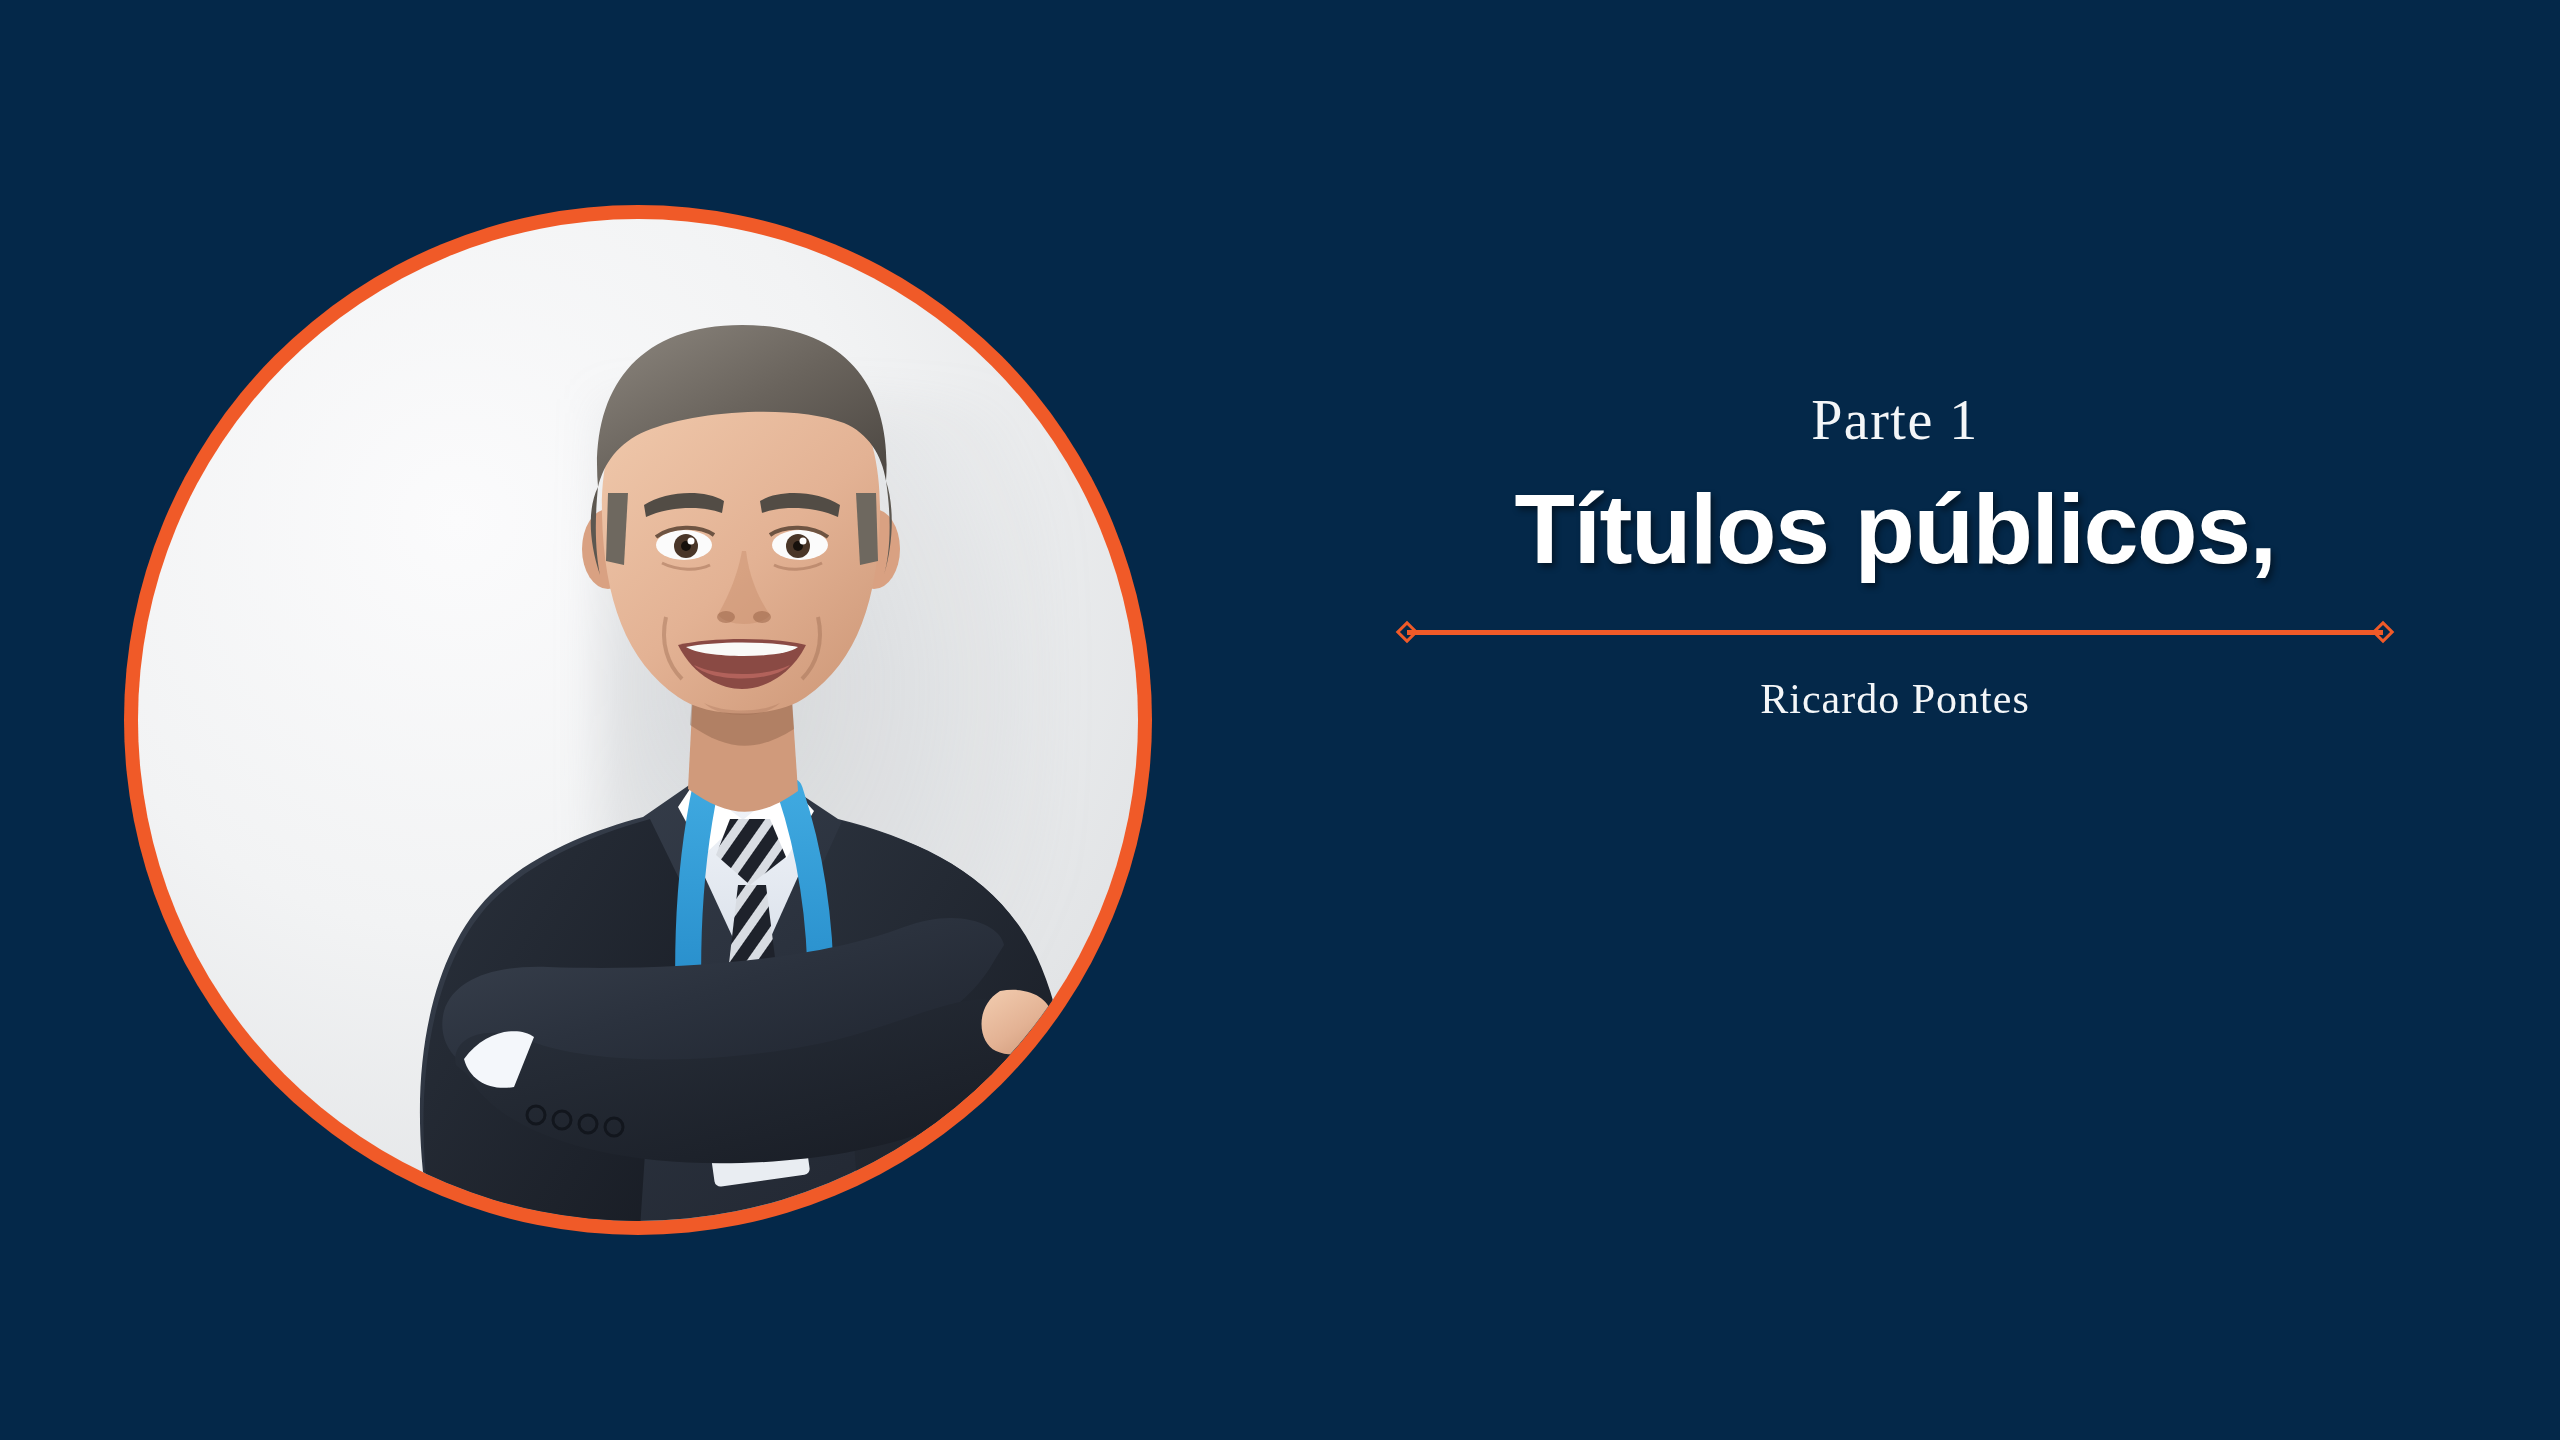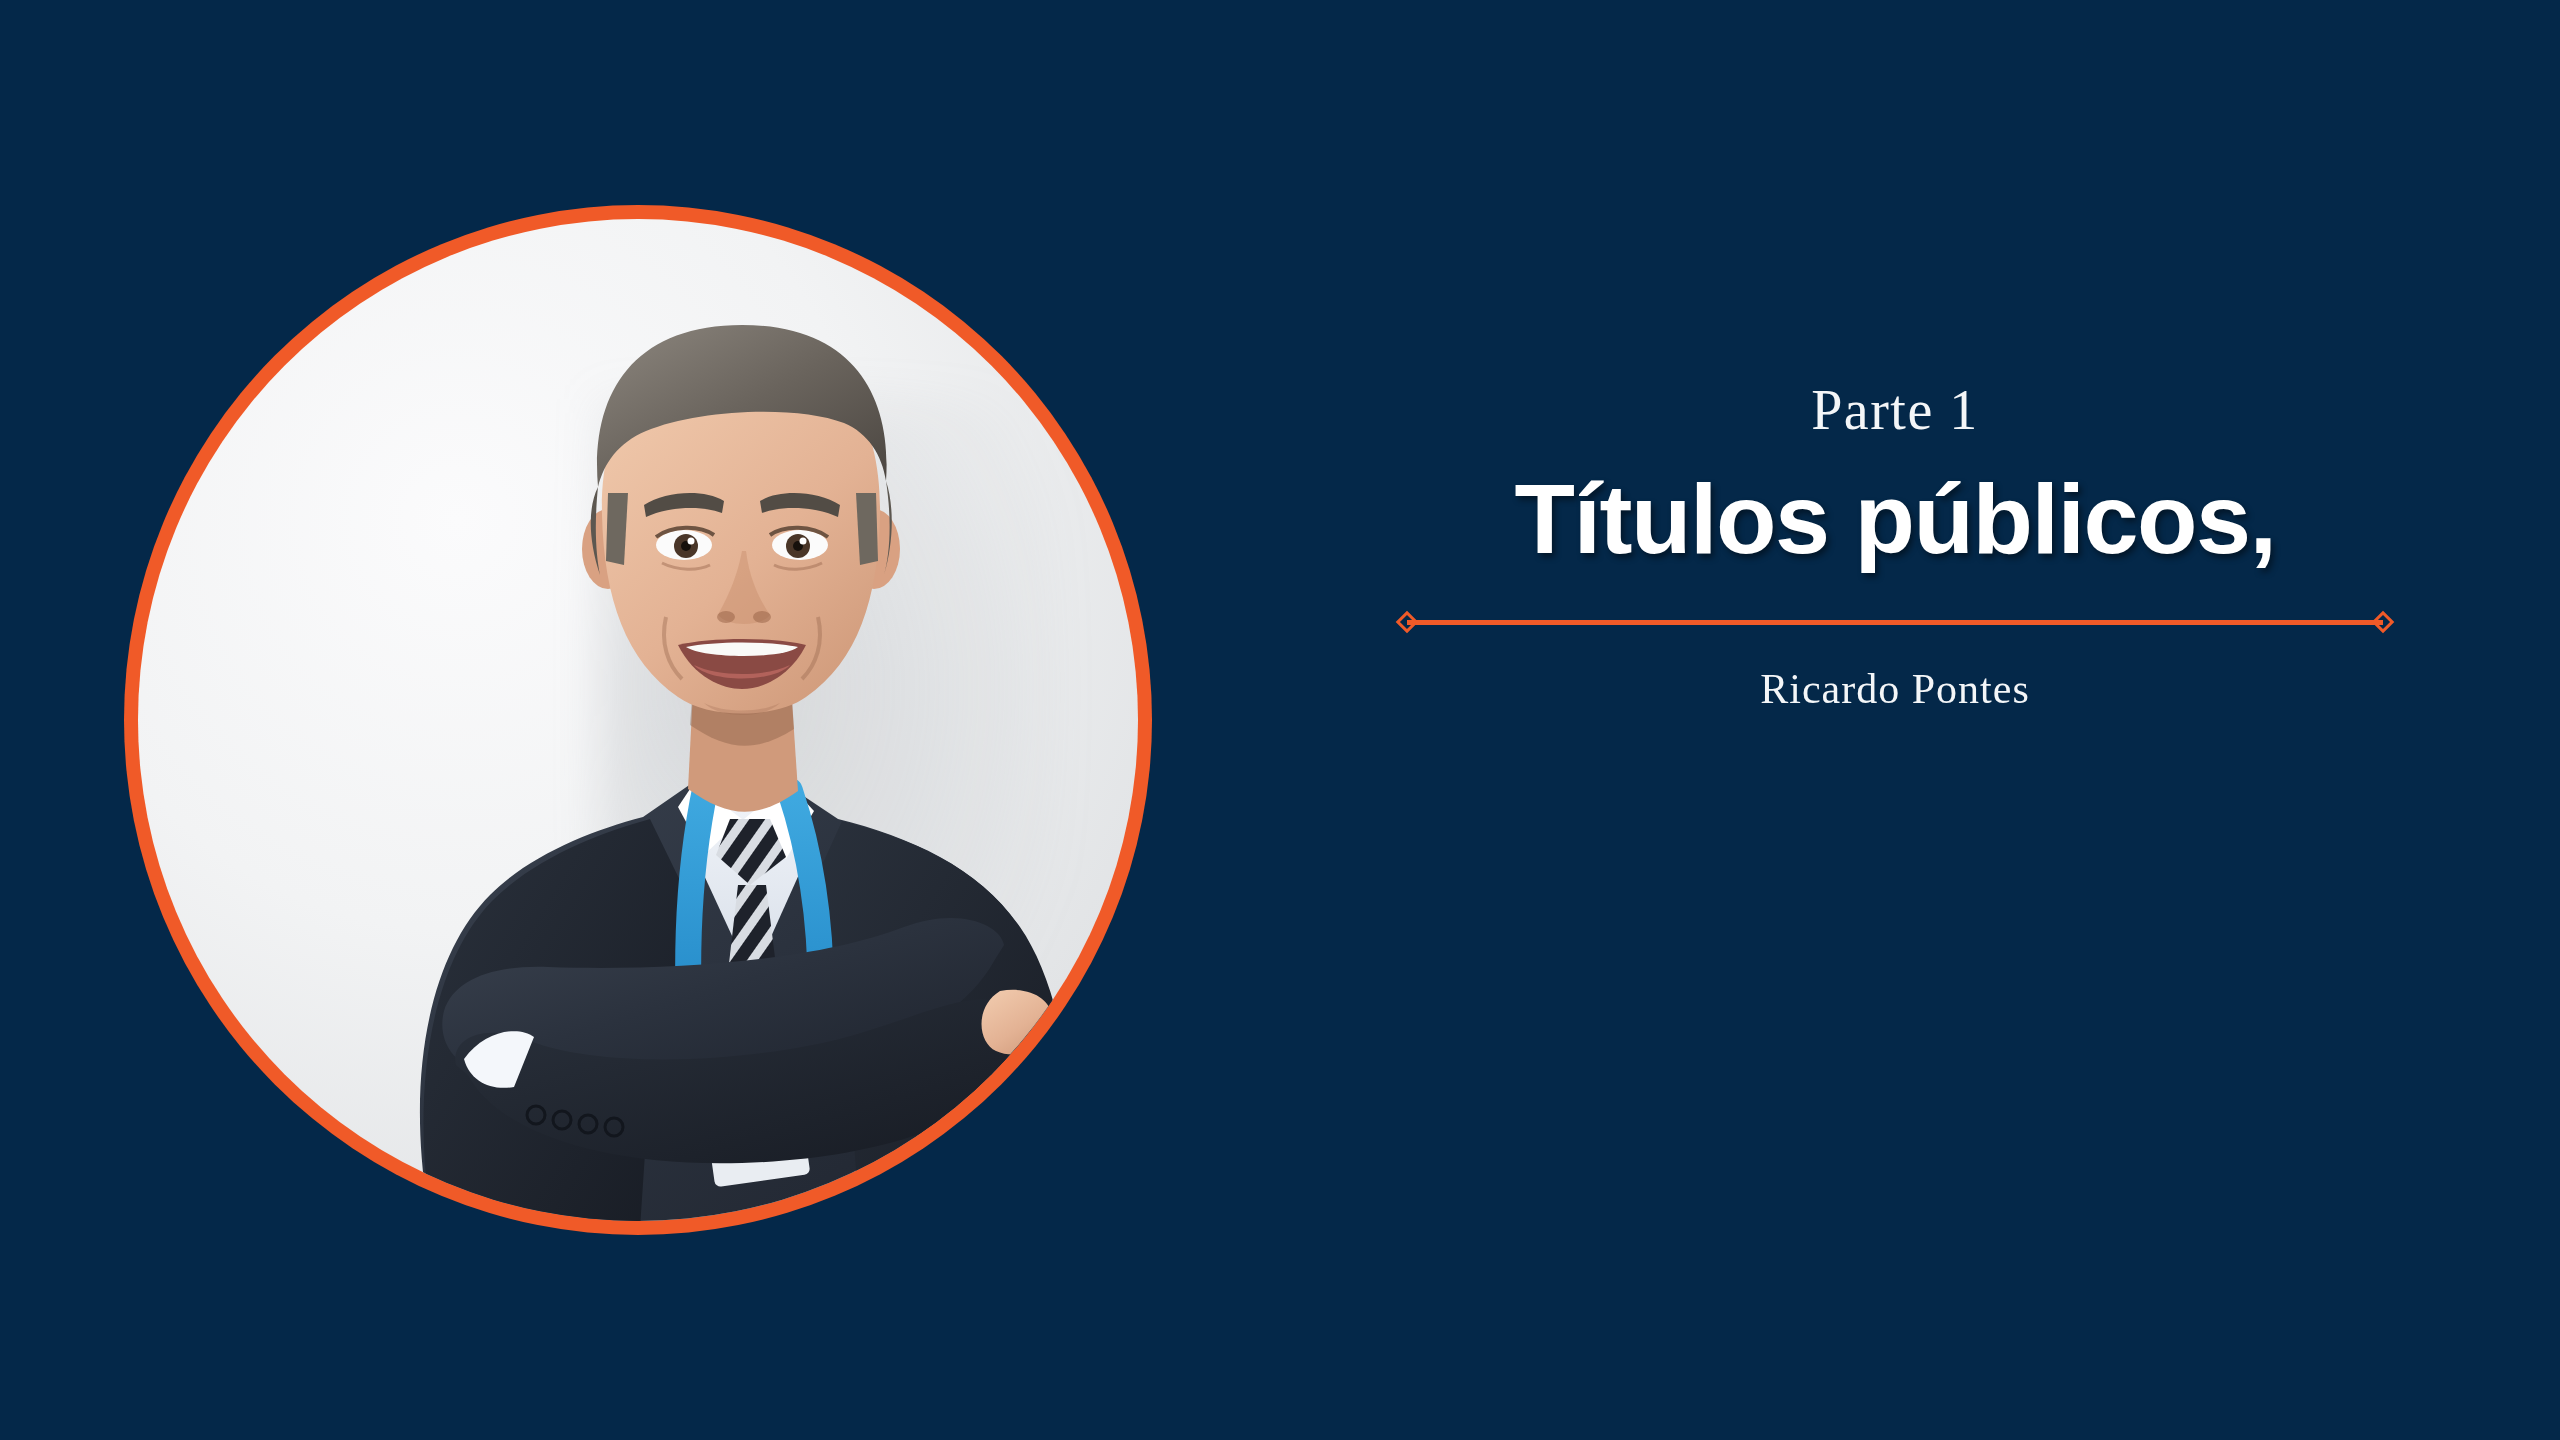--- a/index.html
+++ b/index.html
@@ -71,21 +71,21 @@
     width: 1130px;
     text-align: center;
   }
   #eyebrow {
     font-family: "Liberation Serif", serif;
     font-weight: 400;
     font-size: 56px;
     letter-spacing: 1.5px;
     color: #f4f6f8;
     line-height: 1;
-    margin: 2px 0 28px 0;
+    margin: 12px 0 28px 0;
   }
   #title {
     font-family: "Liberation Sans", sans-serif;
     font-weight: 700;
     font-size: 99px;
     line-height: 1.07;
     letter-spacing: -1.5px;
     color: #ffffff;
     margin: 8px;
     text-shadow: 3px 4px 6px rgba(0,0,0,0.45);

